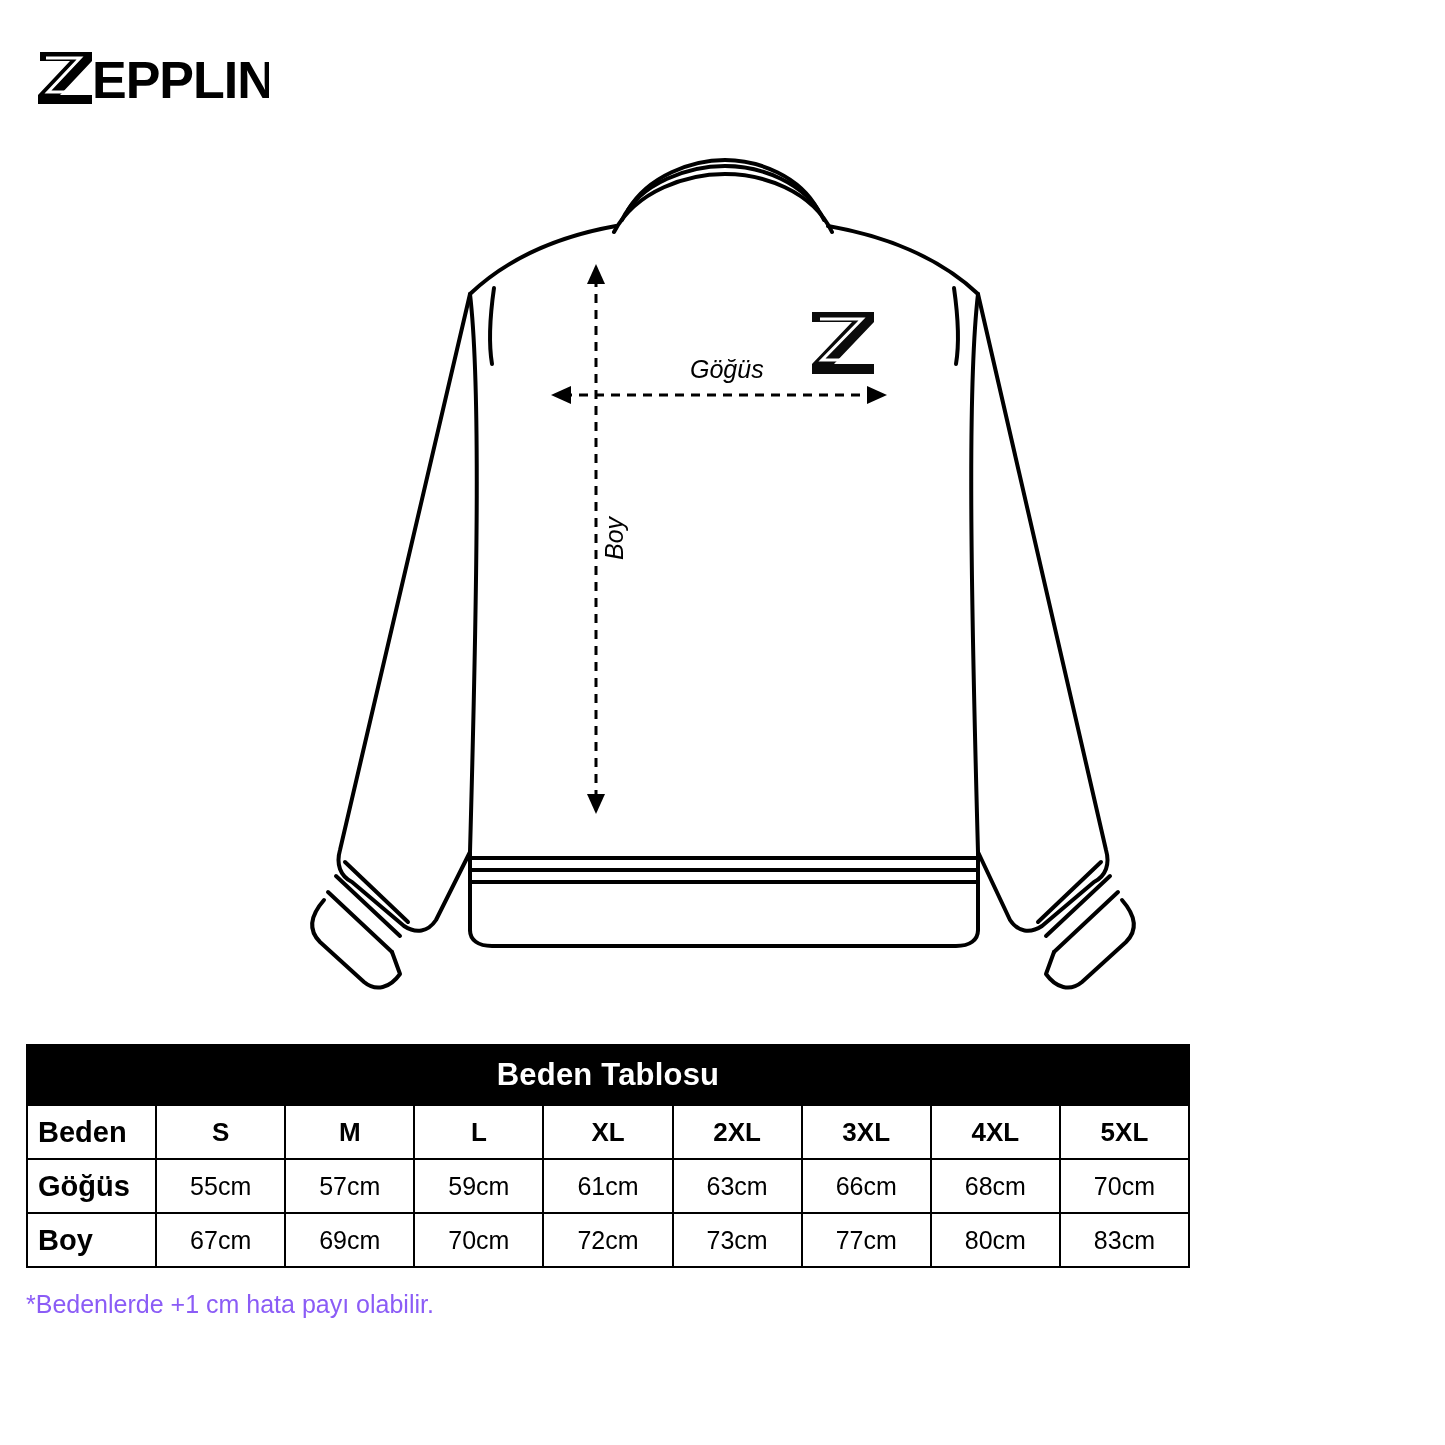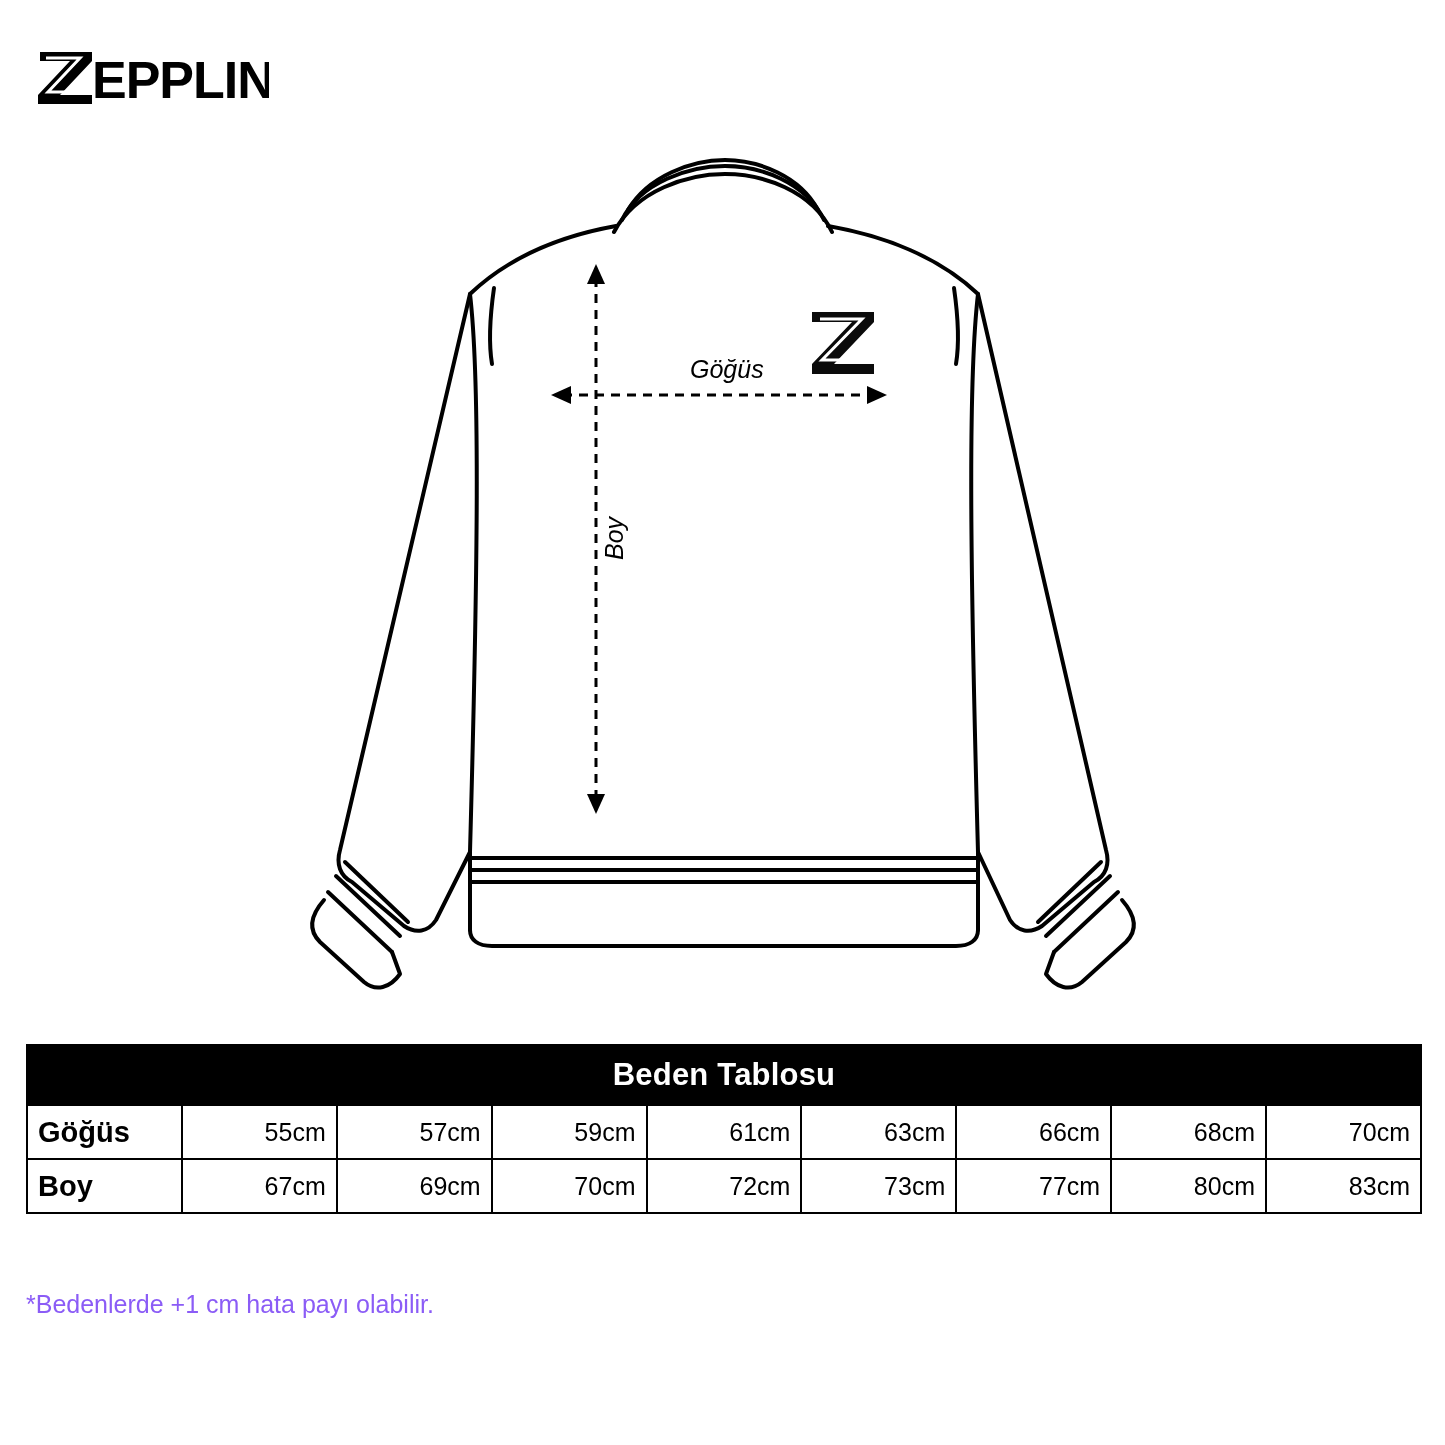--- a/index.html
+++ b/index.html
@@ -77,21 +77,21 @@
 
   
   .size-table-wrap {
     position: absolute;
     left: 26px;
     top: 1044px;
     width: 1396px;
   }
   table.size-table {
     border-collapse: collapse;
-    width: 1396px;
+    width: 1164px;
     table-layout: fixed;
     padding-left: 45px;
   }
   table.size-table td, table.size-table th {
     border: 2px solid #000;
     height: 52px;
     padding: 0 10px;
   }
   .table-title {
     background: #000;
@@ -108,21 +108,21 @@
     text-align: left;
     padding-left: 14px;
   }
   .col-head {
     font-size: 26px;
     font-weight: 700;
     text-align: center;
   }
   .cell-val {
     font-size: 25px;
-    text-align: right;
+    text-align: center;
     padding-left: 14px;
     font-weight: 400;
   }
   .note {
     position: absolute;
     left: 26px;
     top: 1290px;
     font-size: 25px;
     color: #8b5cf6;
   }
@@ -212,20 +212,31 @@
   <div class="meas-label meas-length">Boy</div>
 </div>
 
 <div class="size-table-wrap">
   <table class="size-table">
     <tbody>
       <tr>
         <td class="table-title" colspan="9">Beden Tablosu</td>
       </tr>
       <tr>
+        <td class="row-head" style="width:248px">Beden</td>
+        <td class="col-head">S</td>
+        <td class="col-head">M</td>
+        <td class="col-head">L</td>
+        <td class="col-head">XL</td>
+        <td class="col-head">2XL</td>
+        <td class="col-head">3XL</td>
+        <td class="col-head">4XL</td>
+        <td class="col-head">5XL</td>
+      </tr>
+      <tr>
         <td class="row-head">Göğüs</td>
         <td class="cell-val">55cm</td>
         <td class="cell-val">57cm</td>
         <td class="cell-val">59cm</td>
         <td class="cell-val">61cm</td>
         <td class="cell-val">63cm</td>
         <td class="cell-val">66cm</td>
         <td class="cell-val">68cm</td>
         <td class="cell-val">70cm</td>
       </tr>

